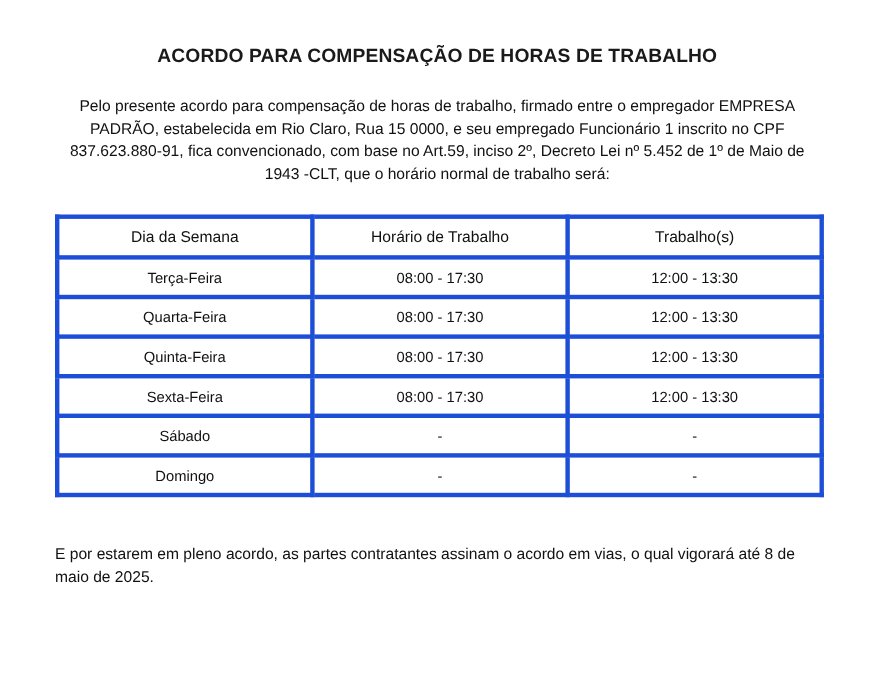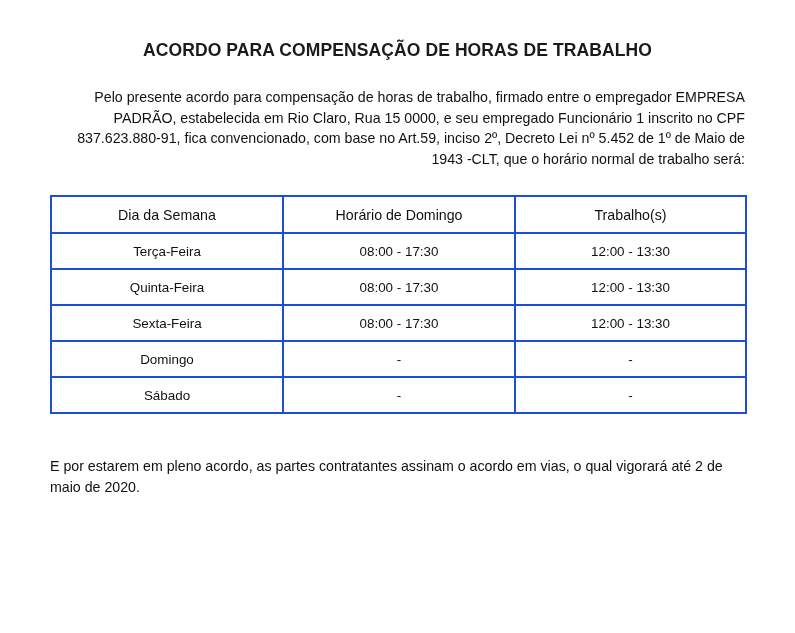--- a/index.html
+++ b/index.html
@@ -26,31 +26,31 @@
     font-size: 17.5px;
     font-weight: bold;
     letter-spacing: 0.1px;
     margin: 12px 0 0 0;
     color: #1a1a1a;
   }
   .intro {
     margin-top: 26px;
     font-size: 14.2px;
     line-height: 1.45;
-    text-align: right;
+    text-align: center;
     color: #111111;
   }
   table.schedule {
     margin-top: 26px;
     width: 695px;
     border-collapse: collapse;
     table-layout: fixed;
   }
   table.schedule td, table.schedule th {
-    border: 2px solid #1d4ed8;
+    border: 4px solid #1d4ed8;
     font-weight: normal;
     font-size: 13.4px;
     text-align: center;
     color: #111111;
   }
   table.schedule thead td {
     height: 37px;
     font-size: 14.2px;
   }
   table.schedule tbody td {
@@ -83,49 +83,54 @@
 
   <table class="schedule">
     <colgroup>
       <col class="c1">
       <col class="c2">
       <col class="c3">
     </colgroup>
     <thead>
       <tr>
         <td>Dia da Semana</td>
-        <td>Horário de Domingo</td>
+        <td>Horário de Trabalho</td>
         <td>Trabalho(s)</td>
       </tr>
     </thead>
     <tbody>
       <tr>
         <td>Terça-Feira</td>
+        <td>08:00 - 17:30</td>
+        <td>12:00 - 13:30</td>
+      </tr>
+      <tr>
+        <td>Quarta-Feira</td>
         <td>08:00 - 17:30</td>
         <td>12:00 - 13:30</td>
       </tr>
       <tr>
         <td>Quinta-Feira</td>
         <td>08:00 - 17:30</td>
         <td>12:00 - 13:30</td>
       </tr>
       <tr>
         <td>Sexta-Feira</td>
         <td>08:00 - 17:30</td>
         <td>12:00 - 13:30</td>
       </tr>
       <tr>
-        <td>Domingo</td>
+        <td>Sábado</td>
         <td>-</td>
         <td>-</td>
       </tr>
       <tr>
-        <td>Sábado</td>
+        <td>Domingo</td>
         <td>-</td>
         <td>-</td>
       </tr>
     </tbody>
   </table>
 
 
-  <p class="closing">E por estarem em pleno acordo, as partes contratantes assinam o acordo em vias, o qual vigorará até 2 de maio de 2020.</p>
+  <p class="closing">E por estarem em pleno acordo, as partes contratantes assinam o acordo em vias, o qual vigorará até 8 de maio de 2025.</p>
 
 </div>
 
 </body></html>

